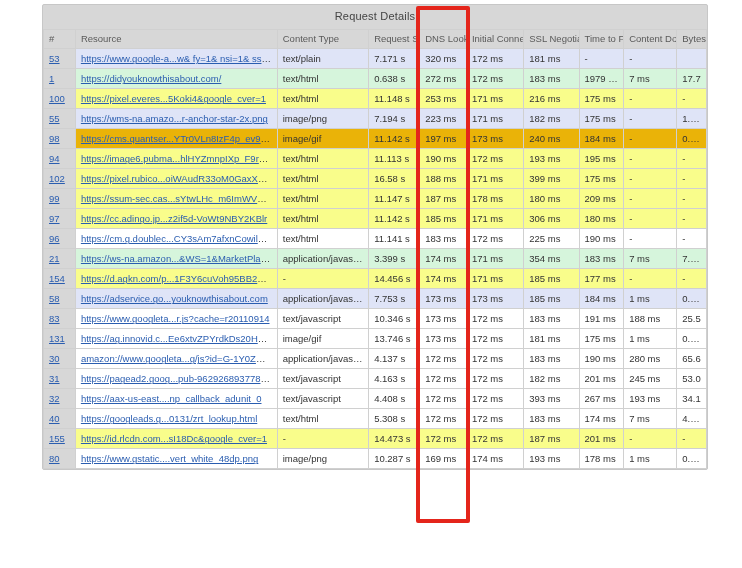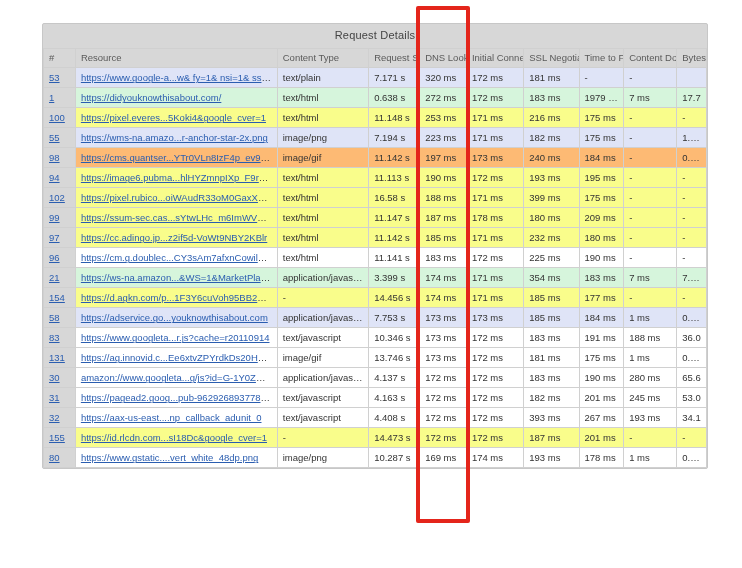--- a/index.html
+++ b/index.html
@@ -1,28 +1,28 @@
 <!DOCTYPE html>
 <html><head>
 <meta charset="utf-8">
 <style>
   body{margin:0;font-family:Arial,Helvetica,sans-serif;font-size:9.5px;background:#fff;color:#333}
-  .page{width:742px;height:568px;position:relative;overflow:hidden;padding:23px 34px 6px 42px;box-sizing:border-box}
+  .page{width:742px;height:568px;position:relative;overflow:hidden;padding:4px 34px 6px 42px;box-sizing:border-box}
   .panel{background:#d7d7d7;border:1px solid #c7c7c7;border-radius:2px}
   .panel-title{font-size:11px;padding:5px 0 7px 0;text-align:center;color:#444;letter-spacing:.2px}
   table{border-collapse:collapse;width:100%;table-layout:fixed;background:#fff}
   th,td{border:1px solid #d0d0d0;padding:4px 5px;text-align:left;vertical-align:middle;white-space:nowrap;overflow:hidden;text-overflow:ellipsis}
   th{background:#d7d7d7;color:#5a5a5a;font-weight:normal;position:relative}
   th .hd{display:block;line-height:1.1}
   td.num-col{background:#d7d7d7;color:#333}
   a{color:#2a5db0;}
   tr[data-row-bg="yellow"] td:not(.num-col){background:#f9fd8b}
   tr[data-row-bg="green"]  td:not(.num-col){background:#d6f5dc}
   tr[data-row-bg="blue"]   td:not(.num-col){background:#dfe4f7}
-  tr[data-row-bg="gray"]   td:not(.num-col){background:#fdba74}
+  tr[data-row-bg="gray"]   td:not(.num-col){background:#eab308}
   tr[data-row-bg="white"]  td:not(.num-col){background:#fff}
   
   col.c-idx{width:30px}
   col.c-res{width:190px}
   col.c-ct {width:86px}
   col.c-rs {width:48px}
   col.c-dns{width:44px}
   col.c-ic {width:54px}
   col.c-ssl{width:52px}
   col.c-ttfb{width:42px}
@@ -180,21 +180,21 @@
             <td>-</td>
             <td>-</td>
           </tr>
           <tr data-row-bg="yellow">
             <td class="num-col"><a href="#">97</a></td>
             <td><a href="#">https://cc.adingo.jp...z2if5d-VoWt9NBY2KBlr</a></td>
             <td>text/html</td>
             <td>11.142 s</td>
             <td>185 ms</td>
             <td>171 ms</td>
-            <td>232 ms</td>
+            <td>306 ms</td>
             <td>180 ms</td>
             <td>-</td>
             <td>-</td>
           </tr>
           <tr data-row-bg="white">
             <td class="num-col"><a href="#">96</a></td>
             <td><a href="#">https://cm.g.doublec...CY3sAm7afxnCowil94mO</a></td>
             <td>text/html</td>
             <td>11.141 s</td>
             <td>183 ms</td>
@@ -243,21 +243,21 @@
           <tr data-row-bg="white">
             <td class="num-col"><a href="#">83</a></td>
             <td><a href="#">https://www.googleta...r.js?cache=r20110914</a></td>
             <td>text/javascript</td>
             <td>10.346 s</td>
             <td>173 ms</td>
             <td>172 ms</td>
             <td>183 ms</td>
             <td>191 ms</td>
             <td>188 ms</td>
-            <td>36.0</td>
+            <td>25.5</td>
           </tr>
           <tr data-row-bg="white">
             <td class="num-col"><a href="#">131</a></td>
             <td><a href="#">https://ag.innovid.c...Ee6xtvZPYrdkDs20HdHg</a></td>
             <td>image/gif</td>
             <td>13.746 s</td>
             <td>173 ms</td>
             <td>172 ms</td>
             <td>181 ms</td>
             <td>175 ms</td>
@@ -292,20 +292,32 @@
             <td class="num-col"><a href="#">32</a></td>
             <td><a href="#">https://aax-us-east....np_callback_adunit_0</a></td>
             <td>text/javascript</td>
             <td>4.408 s</td>
             <td>172 ms</td>
             <td>172 ms</td>
             <td>393 ms</td>
             <td>267 ms</td>
             <td>193 ms</td>
             <td>34.1</td>
+          </tr>
+          <tr data-row-bg="white">
+            <td class="num-col"><a href="#">40</a></td>
+            <td><a href="#">https://googleads.g...0131/zrt_lookup.html</a></td>
+            <td>text/html</td>
+            <td>5.308 s</td>
+            <td>172 ms</td>
+            <td>172 ms</td>
+            <td>183 ms</td>
+            <td>174 ms</td>
+            <td>7 ms</td>
+            <td>4.3 K</td>
           </tr>
           <tr data-row-bg="yellow">
             <td class="num-col"><a href="#">155</a></td>
             <td><a href="#">https://id.rlcdn.com...sI18Dc&amp;google_cver=1</a></td>
             <td>-</td>
             <td>14.473 s</td>
             <td>172 ms</td>
             <td>172 ms</td>
             <td>187 ms</td>
             <td>201 ms</td>

